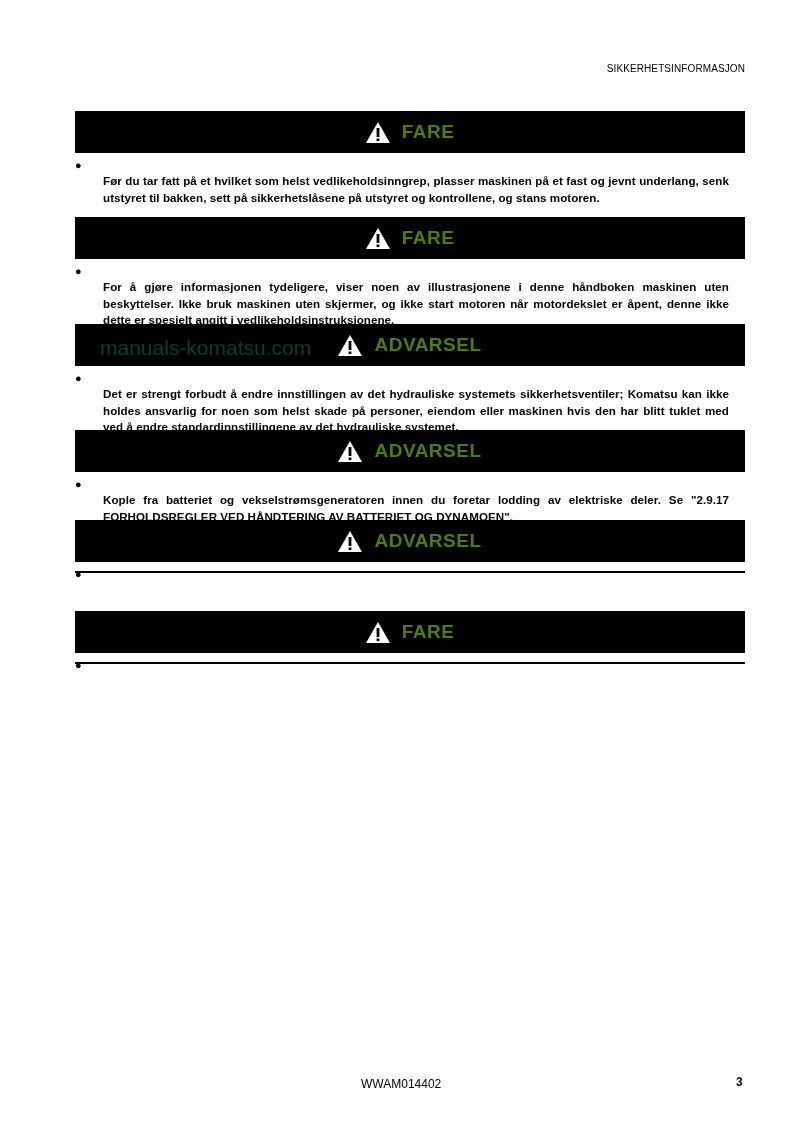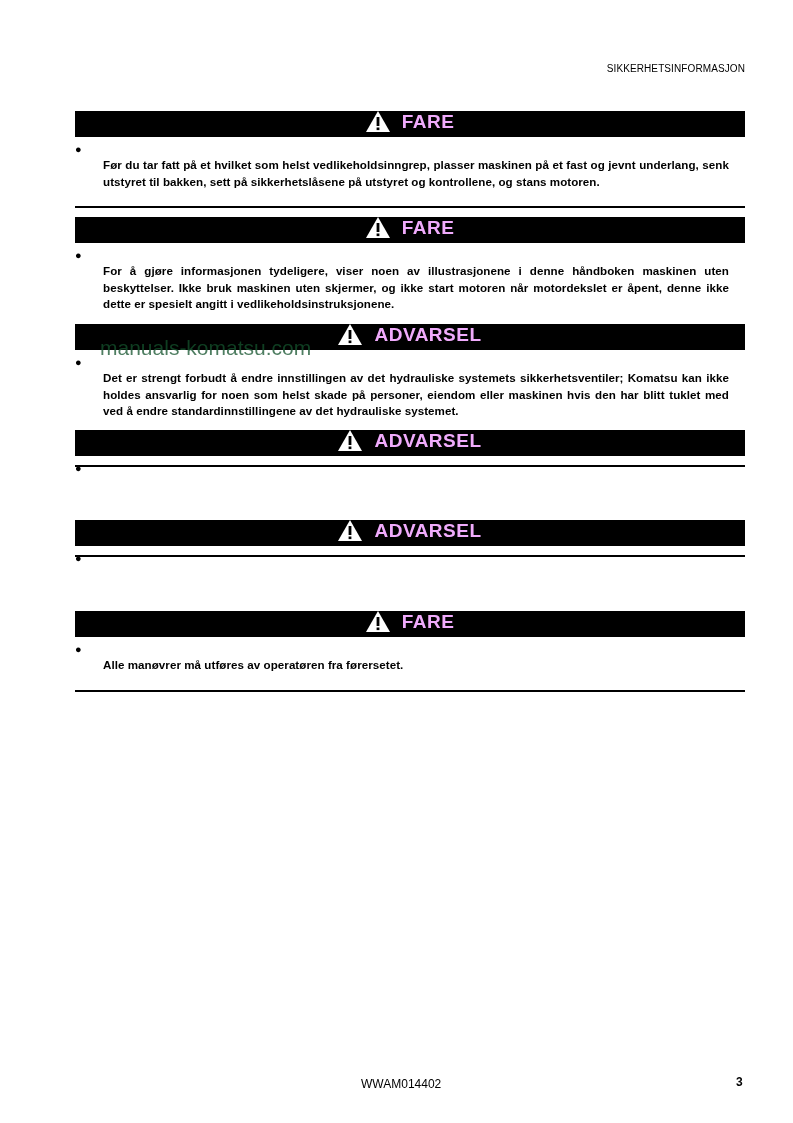--- a/index.html
+++ b/index.html
@@ -6,22 +6,22 @@
   body {
     width: 793px; height: 1123px; position: relative; overflow: hidden;
     font-family: "Liberation Sans", sans-serif; color: #000;
   }
   .running-head {
     position: absolute; top: 63px; right: 48px;
     font-size: 10px; letter-spacing: 0.1px;
   }
   .block { position: absolute; left: 75px; width: 670px; }
   .bar {
-    height: 26px; background: #000; color: #f0abfc;
-    display: flex; justify-content: center;
+    height: 42px; background: #000; color: #4d7c0f;
+    display: flex; align-items: center; justify-content: center;
     font-weight: bold; font-size: 19px; letter-spacing: 0.5px;
   }
   .bar svg { width: 24px; height: 21px; margin-right: 12px; display: block; }
   .body {
     position: relative; padding: 4px 0 0 12px;
     font-size: 11.6px; line-height: 16.6px; font-weight: bold;
     text-align: justify; letter-spacing: 0.05px;
   }
   .body .bullet {
     position: absolute; left: 0; top: 4px; font-size: 11px;
@@ -97,20 +97,21 @@
   <div class="bar">
     <svg viewBox="0 0 24 21">
         <polygon points="12,0 24,21 0,21" fill="#fff"></polygon>
         <rect x="10.6" y="6" width="2.8" height="9" fill="#000"></rect>
         <rect x="10.6" y="16.5" width="2.8" height="2.6" fill="#000"></rect>
       </svg>
     <span>ADVARSEL</span>
   </div>
   <div class="body">
     <span class="bullet">●</span>
+    <p>Kople fra batteriet og vekselstrømsgeneratoren innen du foretar lodding av elektriske deler. Se "2.9.17 FORHOLDSREGLER VED HÅNDTERING AV BATTERIET OG DYNAMOEN".</p>
   </div>
   <div class="rule"></div>
 </div>
 
 <div class="block" style="top:520px;">
   <div class="bar">
     <svg viewBox="0 0 24 21">
         <polygon points="12,0 24,21 0,21" fill="#fff"></polygon>
         <rect x="10.6" y="6" width="2.8" height="9" fill="#000"></rect>
         <rect x="10.6" y="16.5" width="2.8" height="2.6" fill="#000"></rect>
@@ -127,21 +128,20 @@
   <div class="bar">
     <svg viewBox="0 0 24 21">
         <polygon points="12,0 24,21 0,21" fill="#fff"></polygon>
         <rect x="10.6" y="6" width="2.8" height="9" fill="#000"></rect>
         <rect x="10.6" y="16.5" width="2.8" height="2.6" fill="#000"></rect>
       </svg>
     <span>FARE</span>
   </div>
   <div class="body" style="text-align:left;">
     <span class="bullet">●</span>
-    <p>Alle manøvrer må utføres av operatøren fra førersetet.</p>
   </div>
   <div class="rule"></div>
 </div>
 
 <div class="watermark">manuals-komatsu.com</div>
 
 <div class="footer-code">WWAM014402</div>
 <div class="page-number">3</div>
 
 </body></html>

